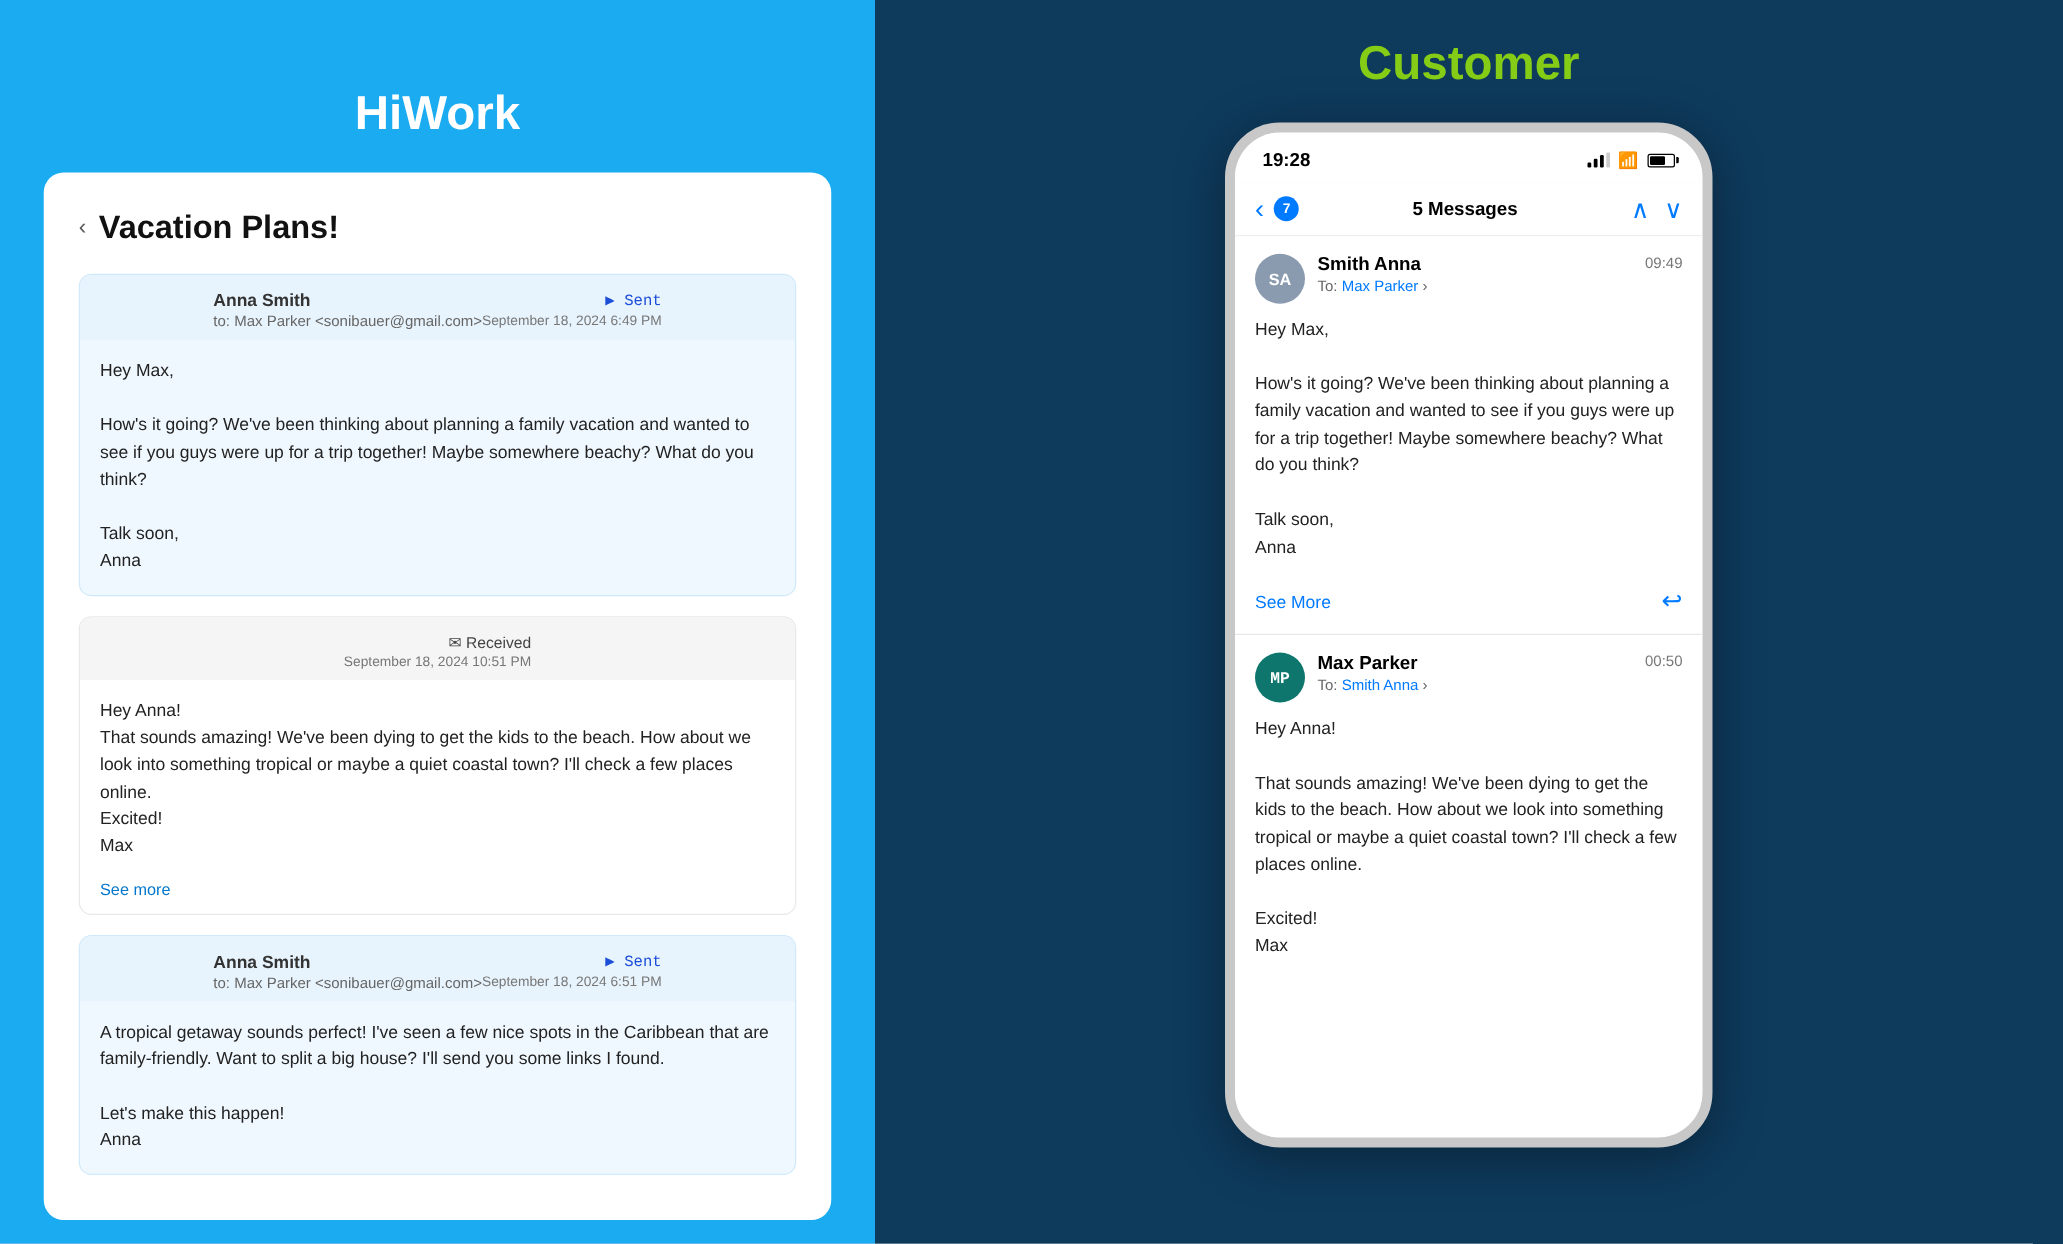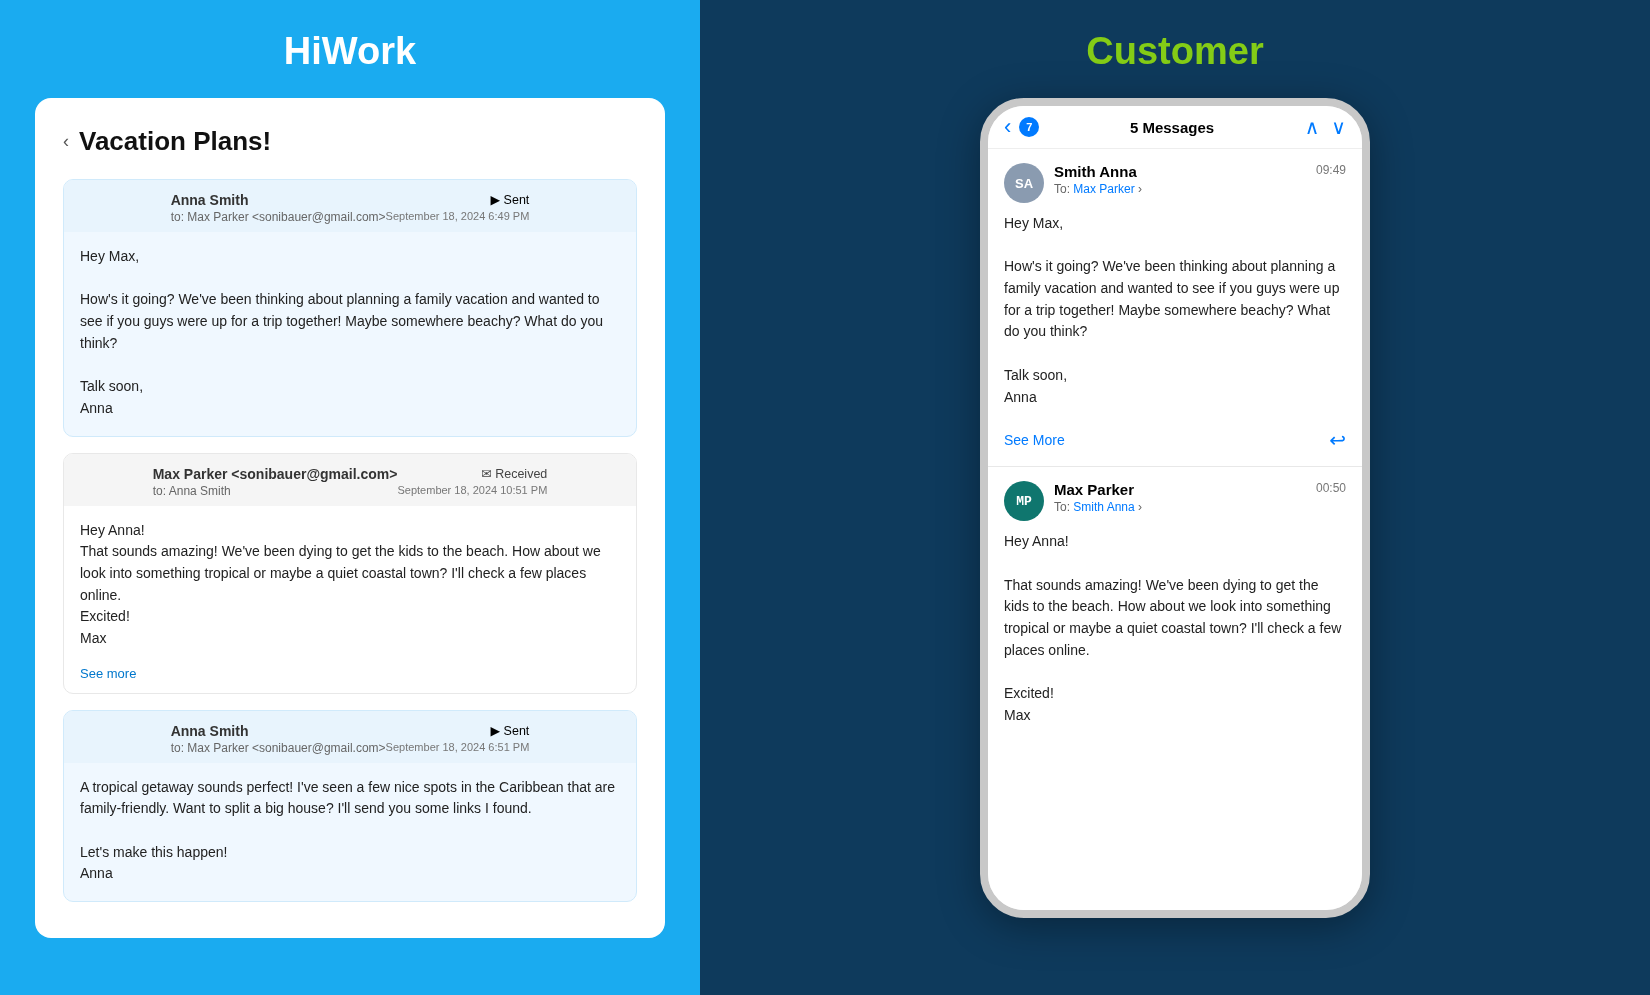--- a/index.html
+++ b/index.html
@@ -26,20 +26,21 @@
     .left-header {
       width: 100%;
       padding: 30px 0 25px 0;
       text-align: center;
     }
 
     .left-header h1 {
       color: white;
       font-size: 38px;
       font-weight: 800;
+      margin-top: 40px;
     }
 
     .email-container {
       background: white;
       border-radius: 16px;
       width: 630px;
       padding: 28px 28px 20px 28px;
       overflow: hidden;
     }
 
@@ -107,21 +108,22 @@
       text-align: right;
     }
 
     .email-status {
       font-size: 12.5px;
       color: #444;
       font-weight: 500;
     }
 
     .email-status-sent {
-      color: #000000;
+      color: #1d4ed8;
+      font-family: Liberation Mono, monospace;
     }
 
     .email-date {
       font-size: 11px;
       color: #777;
       margin-top: 3px;
     }
 
     .email-body {
       padding: 14px 16px 16px 16px;
@@ -413,24 +415,20 @@
       <div class="email-body" style="white-space: pre-line;">Hey Max,
 
 How's it going? We've been thinking about planning a family vacation and wanted to see if you guys were up for a trip together! Maybe somewhere beachy? What do you think?
 
 Talk soon,
 Anna</div>
     </div>
 
     <div class="email-card email-card-received">
       <div class="email-card-header">
-        <div>
-          <div class="email-sender">Max Parker &lt;sonibauer@gmail.com&gt;</div>
-          <div class="email-to">to: Anna Smith</div>
-        </div>
         <div class="email-meta-right">
           <div class="email-status">✉ Received</div>
           <div class="email-date">September 18, 2024 10:51 PM</div>
         </div>
       </div>
       <div class="email-body" style="white-space: pre-line;">Hey Anna!
 That sounds amazing! We've been dying to get the kids to the beach. How about we look into something tropical or maybe a quiet coastal town? I'll check a few places online.
 Excited!
 Max</div>
       <span class="see-more">See more</span>
@@ -455,20 +453,35 @@
   </div>
 </div>
 
 <div class="right-panel">
   <div class="right-header">
     <h1>Customer</h1>
   </div>
 
   <div class="phone-mockup">
 
+    <div class="phone-status-bar">
+      <span class="status-time">19:28</span>
+      <div class="status-icons">
+        <div class="signal-bars">
+          <div class="signal-bar" style="height:4px;"></div>
+          <div class="signal-bar" style="height:7px;"></div>
+          <div class="signal-bar" style="height:10px;"></div>
+          <div class="signal-bar" style="height:12px; background:#ccc;"></div>
+        </div>
+        <span style="font-size:13px; margin:0 2px;">📶</span>
+        <div class="battery-icon">
+          <div class="battery-fill"></div>
+        </div>
+      </div>
+    </div>
 
     <div class="phone-nav-bar">
       <span class="nav-back-btn">‹</span>
       <div class="nav-badge">7</div>
       <span class="nav-title">5 Messages</span>
       <div class="nav-arrows">
         <span class="nav-arrow-btn">∧</span>
         <span class="nav-arrow-btn">∨</span>
       </div>
     </div>

